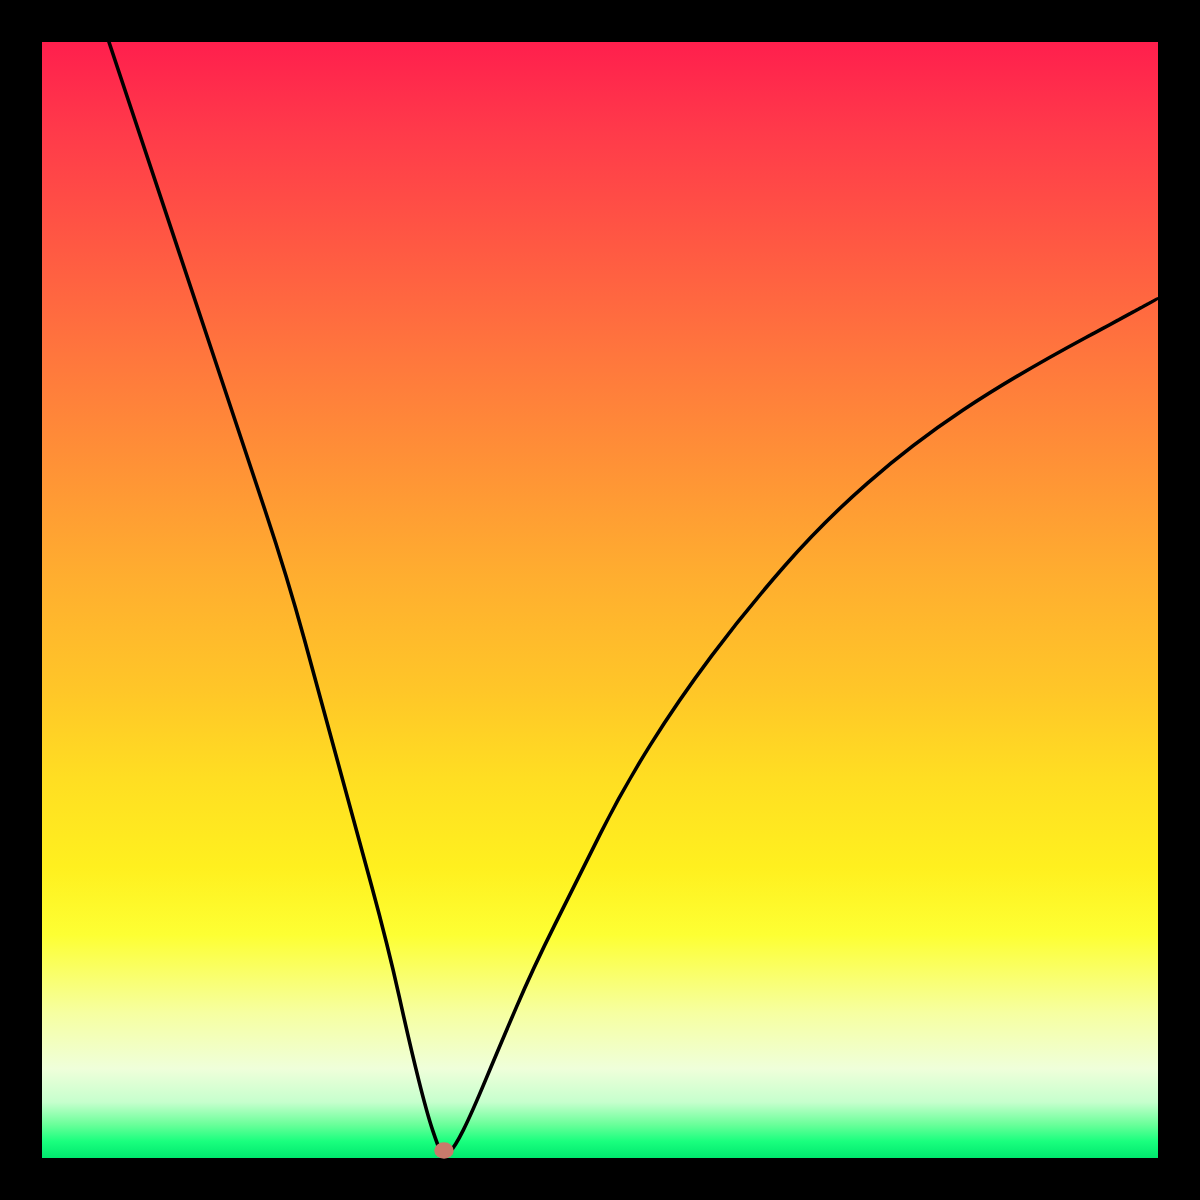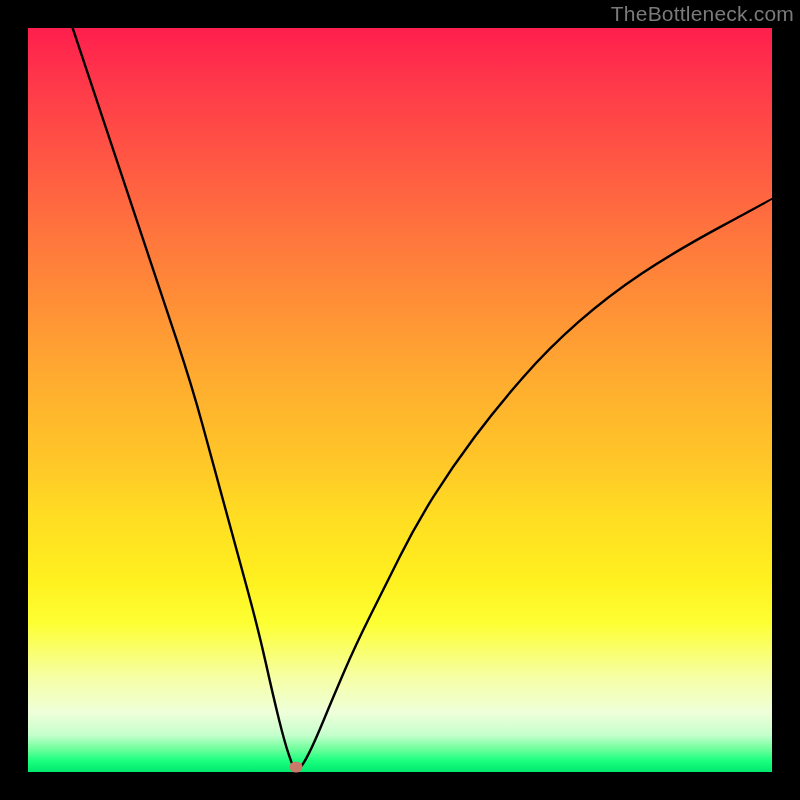--- a/index.html
+++ b/index.html
@@ -68,20 +68,19 @@
     height: 11px;
     border-radius: 50%;
     background: #c97a6b;
     transform: translate(-50%, -50%);
   }
 </style>
 </head>
 <body>
 
 <div class="frame">
-  <div class="watermark">TheBottleneck.com</div>
   <div class="plot-area">
     <svg class="curve" viewBox="0 0 744 744" preserveAspectRatio="none">
       <path id="curve-path" fill="none" stroke="#000" stroke-width="2.4" stroke-linejoin="round" stroke-linecap="round" d="M 44.64 0.00 Q 44.64 0.00 59.52 44.64 Q 74.40 89.28 89.28 133.92 Q 104.16 178.56 119.04 223.20 Q 133.92 267.84 148.80 312.48 Q 163.68 357.12 174.84 398.04 Q 186.00 438.96 197.16 479.88 Q 208.32 520.80 219.48 561.72 Q 230.64 602.64 238.08 636.12 Q 245.52 669.60 251.10 691.92 Q 256.68 714.24 260.40 725.40 Q 264.12 736.56 265.98 740.28 Q 267.84 744.00 271.56 740.28 Q 275.28 736.56 280.86 725.40 Q 286.44 714.24 295.74 691.92 Q 305.04 669.60 316.20 643.56 Q 327.36 617.52 342.24 587.76 Q 357.12 558.00 372.00 528.24 Q 386.88 498.48 405.48 468.72 Q 424.08 438.96 446.40 409.20 Q 468.72 379.44 494.76 349.68 Q 520.80 319.92 550.56 293.88 Q 580.32 267.84 613.80 245.52 Q 647.28 223.20 695.64 197.16 T 744.00 171.12"></path>
     </svg>
     <div id="pt-marker" class="marker" style="left: 267.84px; top: 738.792px; background: rgb(201, 122, 107);"></div>
   </div>
 </div>
 
 </body></html>

